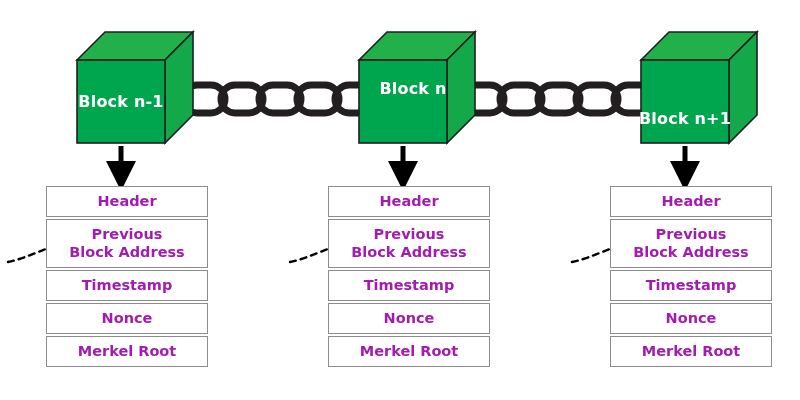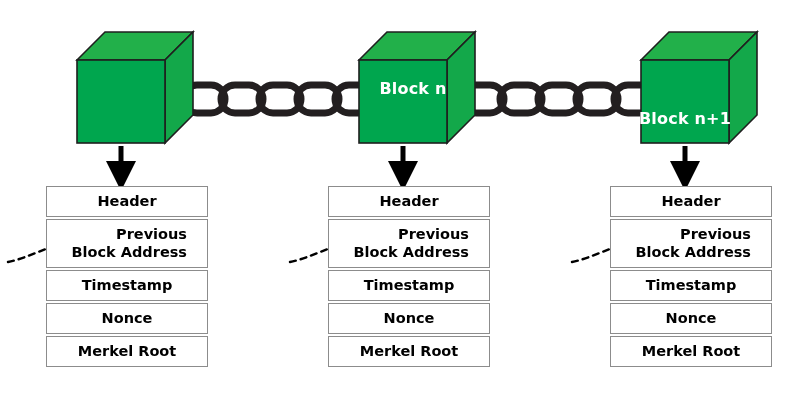--- a/index.html
+++ b/index.html
@@ -33,33 +33,32 @@
     letter-spacing: 0.2px;
     white-space: nowrap;
     pointer-events: none;
   }
   
   .field-box {
     position: absolute;
     box-sizing: border-box;
     border: 1px solid #8c8c8c;
     background: #ffffff;
-    color: #000000;
+    color: #a21caf;
     font-weight: 700;
     font-size: 14.5px;
     line-height: 1.18;
     text-align: center;
     display: flex;
     align-items: center;
     justify-content: center;
     padding: 0 20px;
   }
   .field-box.two-line {
     line-height: 1.22;
-    text-align: right;
   }
 </style>
 </head>
 <body>
 
 <div id="canvas">
 
   <svg class="svg-layer" viewBox="0 0 800 400">
 
     <defs>
@@ -113,20 +112,21 @@
     <line x1="121" y1="146" x2="121" y2="176" stroke="#000000" stroke-width="5" marker-end="url(#solidArrow)"></line>
     <line x1="403" y1="146" x2="403" y2="176" stroke="#000000" stroke-width="5" marker-end="url(#solidArrow)"></line>
     <line x1="685" y1="146" x2="685" y2="176" stroke="#000000" stroke-width="5" marker-end="url(#solidArrow)"></line>
 
     <path d="M 8 262 C 28 258 48 246 72 241" fill="none" stroke="#000000" stroke-width="2.4" stroke-dasharray="6 5" stroke-linecap="round" marker-end="url(#dashArrow)"></path>
     <path d="M 290 262 C 310 258 330 246 354 241" fill="none" stroke="#000000" stroke-width="2.4" stroke-dasharray="6 5" stroke-linecap="round" marker-end="url(#dashArrow)"></path>
     <path d="M 572 262 C 592 258 612 246 636 241" fill="none" stroke="#000000" stroke-width="2.4" stroke-dasharray="6 5" stroke-linecap="round" marker-end="url(#dashArrow)"></path>
 
   </svg>
 
+  <div class="cube-label" style="left:77px; top:60px; width:88px; height:83px; display:flex; align-items:center; justify-content:center;">Block n-1</div>
 
   <div class="cube-label" style="left:359px; top:47px; width:108px; height:83px; display:flex; align-items:center; justify-content:center;">Block n</div>
 
   <div class="cube-label" style="left:641px; top:60px; width:88px; height:83px; display:flex; align-items:center; justify-content:center;margin-top:17px;">Block n+1</div>
 
   <div>
     <div class="field-box" style="left:46px; top:186px; width:162px; height:31px;">Header</div>
     <div class="field-box two-line" style="left:46px; top:219px; width:162px; height:49px;">Previous Block Address</div>
     <div class="field-box" style="left:46px; top:270px; width:162px; height:31px;">Timestamp</div>
     <div class="field-box" style="left:46px; top:303px; width:162px; height:31px;">Nonce</div>

